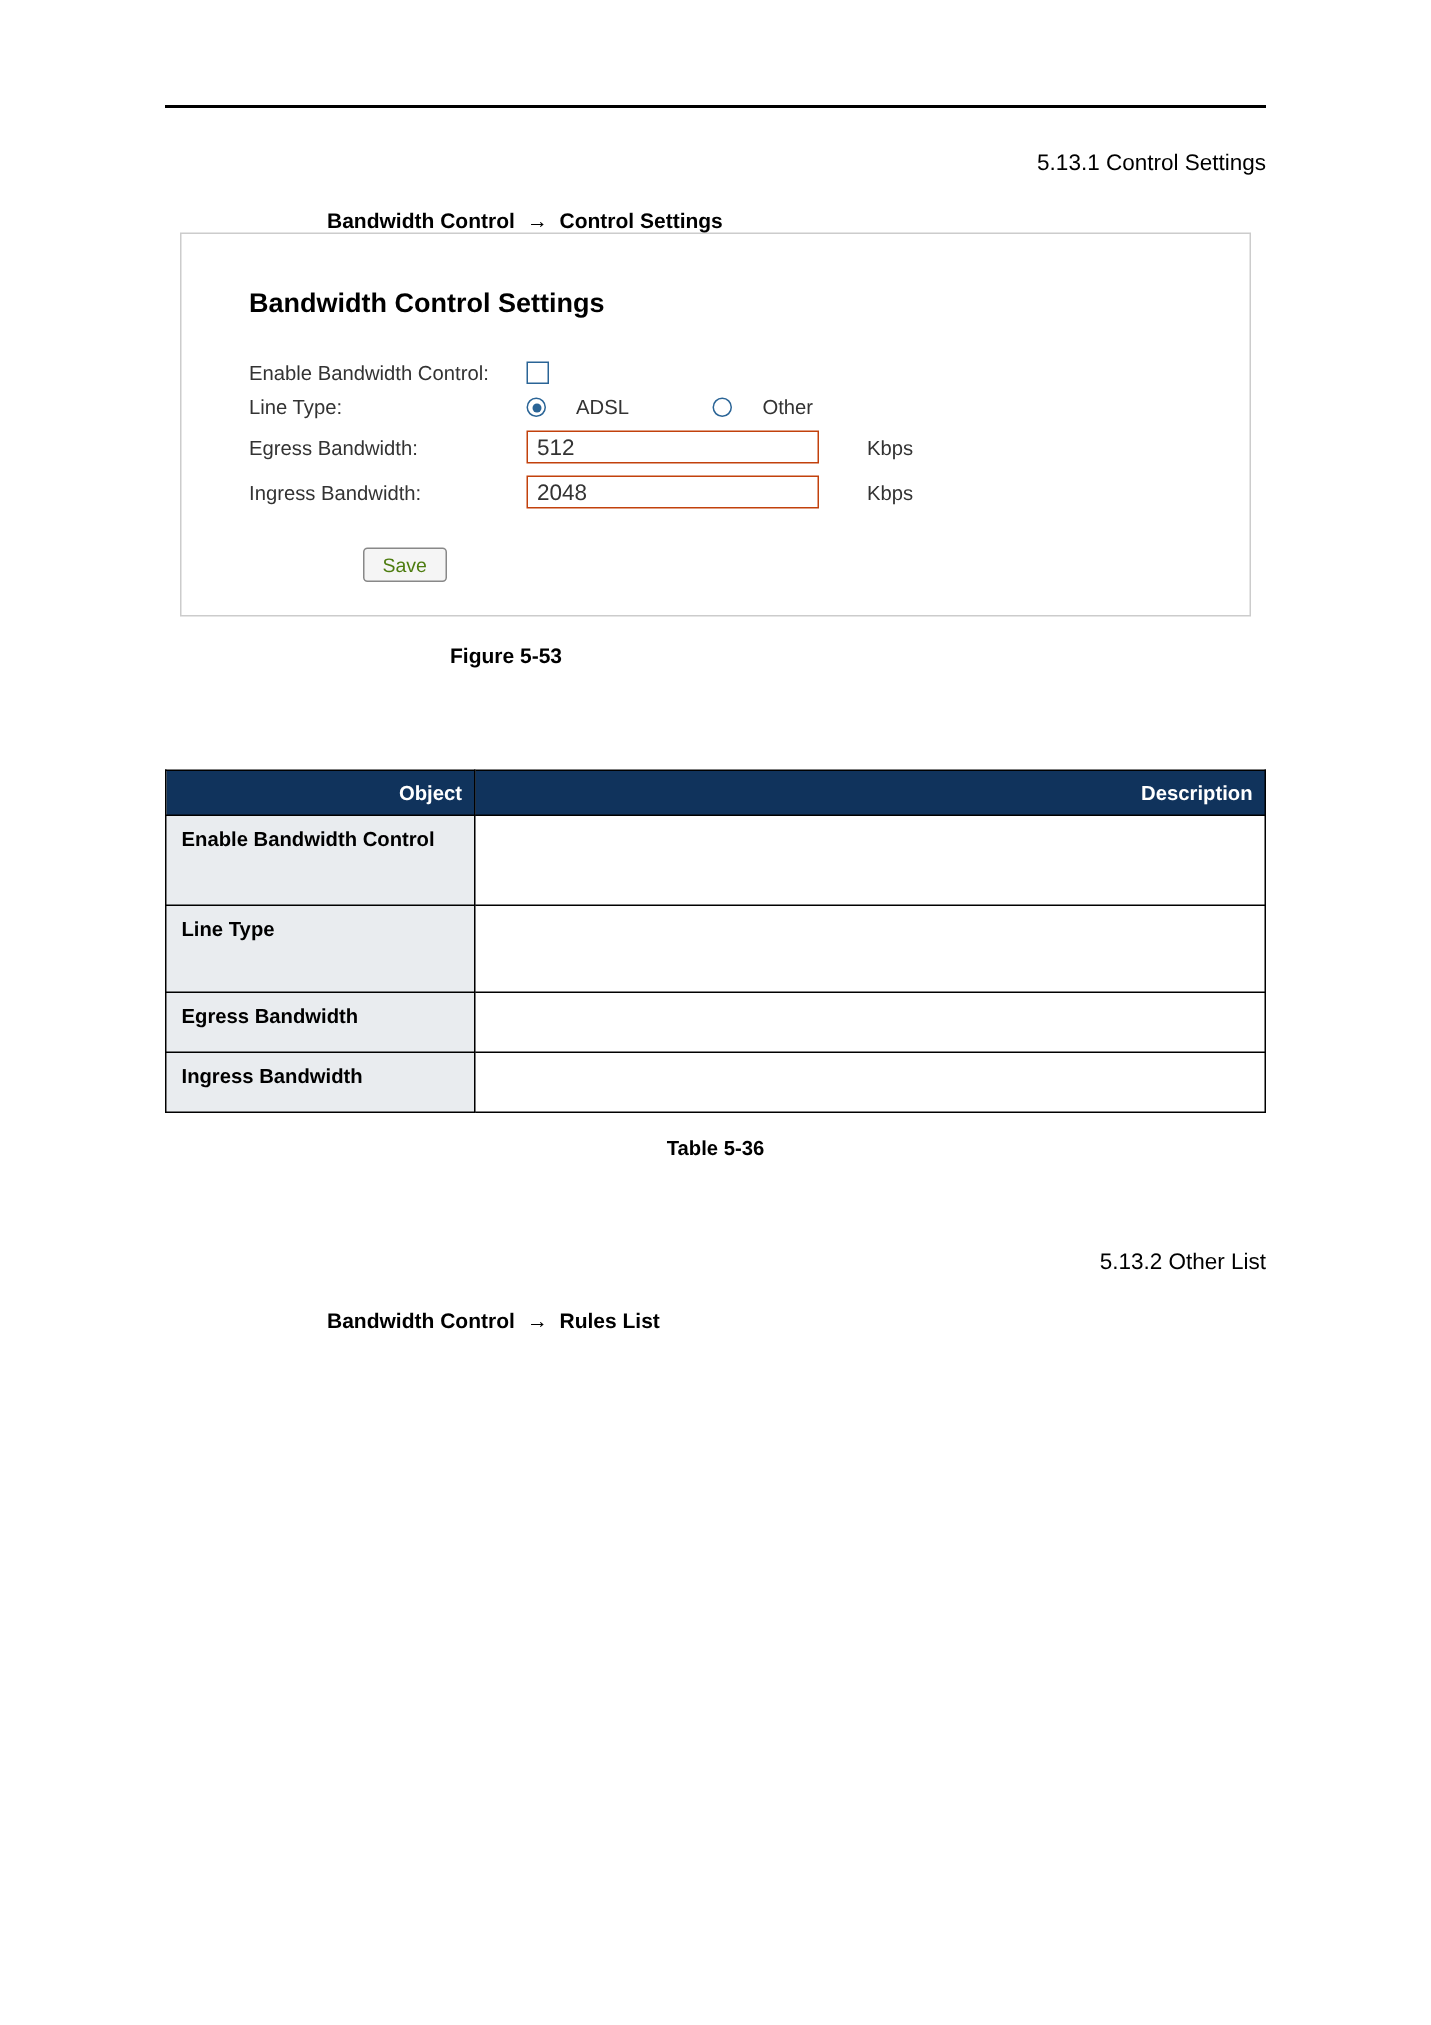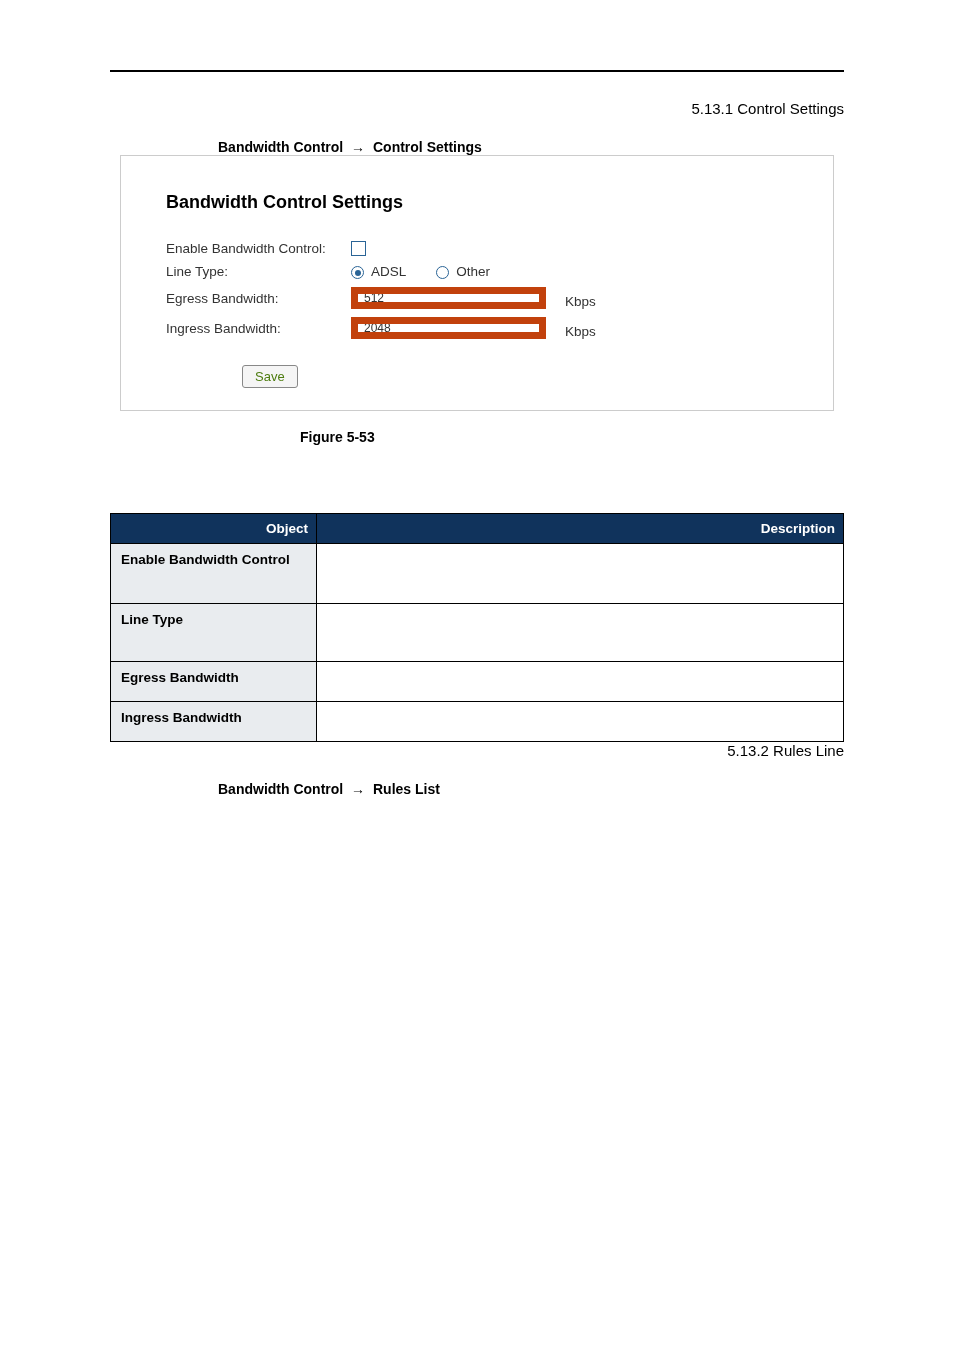--- a/index.html
+++ b/index.html
@@ -50,22 +50,22 @@
     font-size: 13.5px;
     color: #333;
   }
   .form-label {
     width: 185px;
     text-align: left;
     padding-right: 12px;
   }
   .form-ctrl {
     display: flex;
-    align-items: flex-end;
-    gap: 7px;
+    align-items: center;
+    gap: 20px;
   }
   .checkbox {
     width: 15px; height: 15px;
     border: 1.5px solid #2a6496;
     display: inline-block;
     background: #fff;
   }
   .radio {
     width: 13px; height: 13px;
     border: 1.5px solid #2a6496;
@@ -78,23 +78,23 @@
   .radio.selected::after {
     content: "";
     width: 6px; height: 6px;
     border-radius: 50%;
     background: #2a6496;
     display: block;
   }
   .txt-input {
     width: 195px;
     height: 22px;
-    border: 7px solid #c2410c;
+    border: 1px solid #c2410c;
     padding: 2px 6px;
-    font-size: 12px;
+    font-size: 15px;
     color: #333;
     background: #fff;
   }
   .unit { padding-left: 12px; }
   .save-btn {
     margin-top: 18px;
     margin-left: 76px;
     padding: 3px 12px;
     font-size: 13px;
     background: #f5f5f5;
@@ -218,21 +218,22 @@
         <td class="obj">Egress Bandwidth</td>
         <td></td>
       </tr>
       <tr class="short-row">
         <td class="obj">Ingress Bandwidth</td>
         <td></td>
       </tr>
     </tbody>
   </table>
 
-
-  <h3 class="sect-heading">5.13.2 Rules Line</h3>
+  <div class="center-caption">Table 5-36</div>
+
+  <h3 class="sect-heading">5.13.2 Other List</h3>
 
   <div class="nav-line" style="margin-bottom:140px;">
     <span>Bandwidth  Control</span>
     <span class="arrow">→</span>
     <span>Rules  List</span>
   </div>
 </div>
 
 </body></html>

